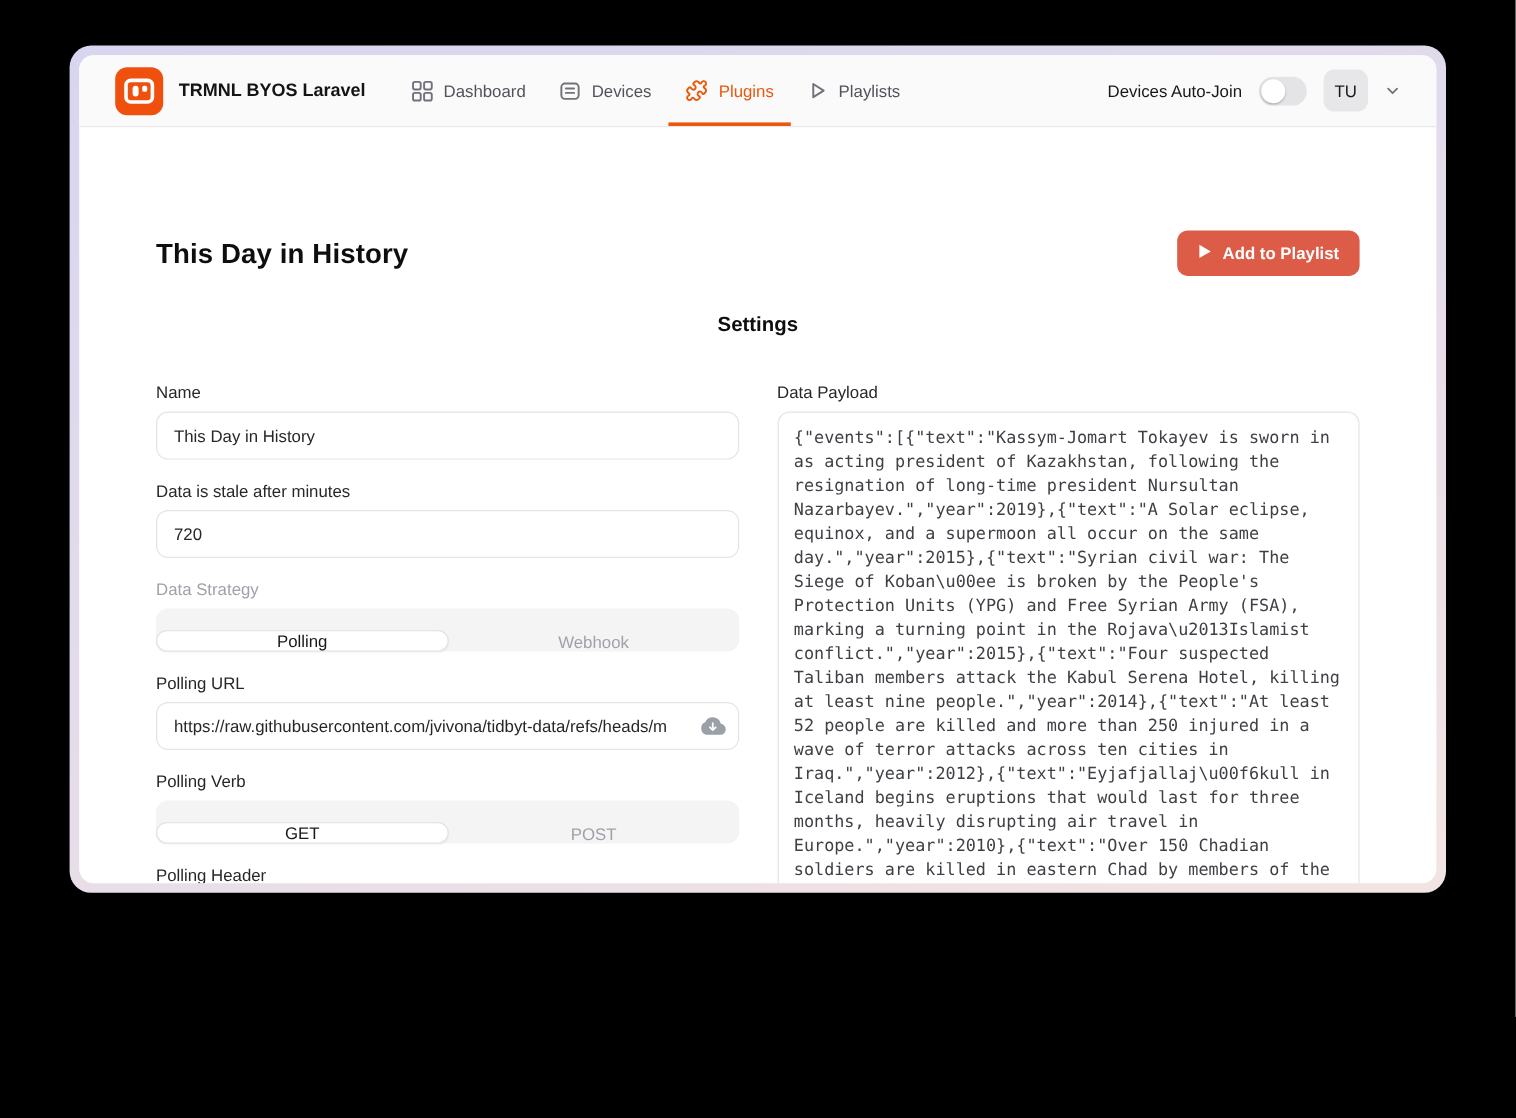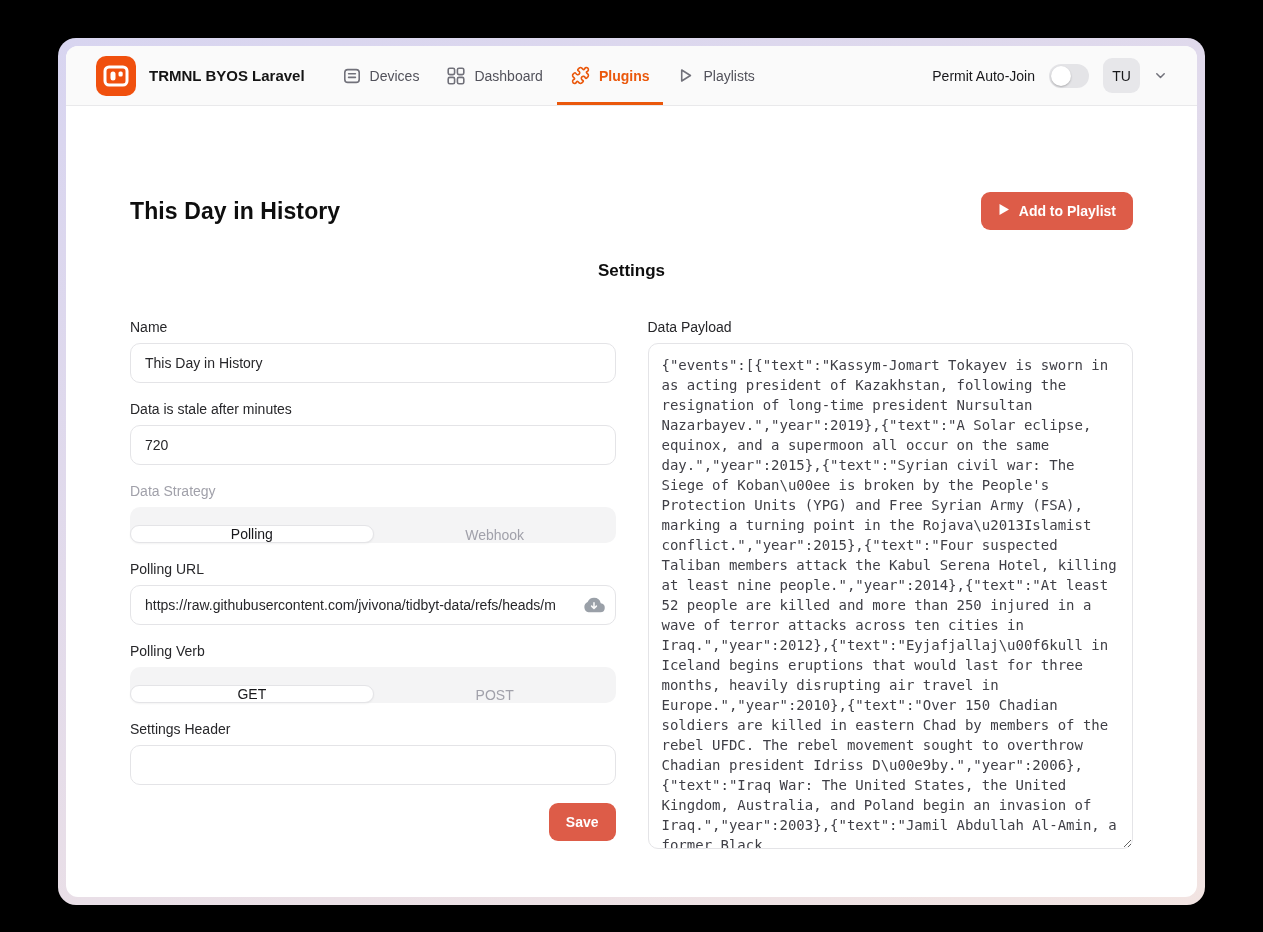--- a/index.html
+++ b/index.html
@@ -3,21 +3,21 @@
 <meta charset="utf-8">
 <style>
   * { box-sizing: border-box; }
   html,body { margin:0; padding:0; }
   body {
     width:1263px; height:932px; background:#000;
     font-family:"Liberation Sans", "DejaVu Sans", sans-serif;
     position:relative; overflow:hidden;
   }
   .frame {
-    position:absolute; left:58px; top:38px; width:1147px; height:867px;
+    position:absolute; left:58px; top:38px; width:1147px; height:706px;
     border-radius:18px; padding:8px;
     background:linear-gradient(160deg,#d8d5f0 0%,#e4dcea 50%,#f2e4e2 100%);
   }
   .app {
     width:100%; height:100%; background:#fff; border-radius:12px;
     overflow:hidden; display:flex; flex-direction:column;
   }
   
   .topbar {
     flex:0 0 60px; background:#fafafa; border-bottom:1px solid #e9e9eb;
@@ -28,21 +28,21 @@
     width:40px; height:40px; border-radius:10px; background:var(--brand);
     display:flex; align-items:center; justify-content:center; flex:0 0 auto;
   }
   .brand-name { font-size:15px; font-weight:700; color:#141414; white-space:nowrap; }
   nav { display:flex; margin-left:24px; }
   .tab {
     display:flex; align-items:center; gap:9px; padding:3px 14px 0;
     font-size:14px; color:#52525b; cursor:pointer;
     border-bottom:3px solid transparent;
   }
-  .tab.active { color:var(--active-tab); border-bottom-color:var(--active-tab); font-weight:700; }
+  .tab.active { color:var(--active-tab); border-bottom-color:var(--active-tab); font-weight:400; }
   .tab .ticon { display:flex; align-items:center; }
   .topbar-right { margin-left:auto; display:flex; align-items:center; gap:14px; }
   .paj-label { font-size:14px; color:#18181b; white-space:nowrap; }
   .toggle { width:40px; height:24px; border-radius:12px; background:#e4e4e7; position:relative; cursor:pointer; flex:0 0 auto; }
   .knob { position:absolute; left:2px; top:2px; width:20px; height:20px; border-radius:50%; background:#fff; box-shadow:0 1px 2px rgba(0,0,0,.25); }
   .avatar {
     min-width:37px; height:35px; padding:0 9px; border-radius:9px; background:#e7e7ea;
     display:flex; align-items:center; justify-content:center;
     font-size:14px; font-weight:500; color:#18181b; cursor:pointer;
   }
@@ -100,58 +100,58 @@
             <rect x="14.5" y="15.5" width="5" height="9" rx="2.5" fill="#fff"></rect>
             <rect x="22.5" y="15.5" width="4.2" height="5" rx="1.6" fill="#fff"></rect>
           </svg>
         </div>
         <span class="brand-name">TRMNL BYOS Laravel</span>
       </div>
 
       <nav>
         <div class="tab">
           <span class="ticon">
-            <svg width="18" height="18" viewBox="0 0 18 18" fill="none" stroke="#71717a" stroke-width="1.6" stroke-linecap="round">
-              <rect x="1.8" y="2.6" width="14.4" height="12.8" rx="3"></rect>
-              <path d="M5.6 6.8h6.8M5.6 10.4h6.8"></path>
-            </svg>
-          </span>
-          <span>Devices</span>
-        </div>
-        <div class="tab">
-          <span class="ticon">
             <svg width="18" height="18" viewBox="0 0 18 18" fill="none" stroke="#71717a" stroke-width="1.6">
               <rect x="1.2" y="1.2" width="6.4" height="6.4" rx="1.6"></rect>
                 <rect x="10.4" y="1.2" width="6.4" height="6.4" rx="1.6"></rect>
               <rect x="1.2" y="10.4" width="6.4" height="6.4" rx="1.6"></rect>
                 <rect x="10.4" y="10.4" width="6.4" height="6.4" rx="1.6"></rect>
             </svg>
           </span>
           <span>Dashboard</span>
         </div>
+        <div class="tab">
+          <span class="ticon">
+            <svg width="18" height="18" viewBox="0 0 18 18" fill="none" stroke="#71717a" stroke-width="1.6" stroke-linecap="round">
+              <rect x="1.8" y="2.6" width="14.4" height="12.8" rx="3"></rect>
+              <path d="M5.6 6.8h6.8M5.6 10.4h6.8"></path>
+            </svg>
+          </span>
+          <span>Devices</span>
+        </div>
         <div class="tab active">
           <span class="ticon">
             <svg width="19" height="19" viewBox="0 0 24 24" fill="none" stroke="#ea580c" stroke-width="2" stroke-linecap="round" stroke-linejoin="round">
               <path d="M19.439 7.85c-.049.322.059.648.289.878l1.568 1.568c.47.47.706 1.087.706 1.704s-.235 1.233-.706 1.704l-1.611 1.611a.98.98 0 0 1-.837.276c-.47-.07-.802-.48-.968-.925a2.501 2.501 0 1 0-3.214 3.214c.446.166.855.497.925.968a.979.979 0 0 1-.276.837l-1.61 1.61a2.404 2.404 0 0 1-1.705.707 2.402 2.402 0 0 1-1.704-.706l-1.568-1.568a1.026 1.026 0 0 0-.877-.29c-.493.074-.84.504-1.02.968a2.5 2.5 0 1 1-3.237-3.237c.464-.18.894-.527.967-1.02a1.026 1.026 0 0 0-.289-.877l-1.568-1.568A2.402 2.402 0 0 1 1.998 12c0-.617.236-1.234.706-1.704L4.23 8.77c.24-.24.581-.353.917-.303.515.077.877.528 1.073 1.01a2.5 2.5 0 1 0 3.259-3.259c-.482-.196-.933-.558-1.01-1.073-.05-.336.062-.676.303-.917l1.525-1.525A2.402 2.402 0 0 1 12 1.998c.617 0 1.234.236 1.704.706l1.568 1.568c.23.23.556.338.877.29.493-.074.84-.504 1.02-.968a2.5 2.5 0 1 1 3.237 3.237c-.464.18-.894.527-.967 1.02Z"></path>
             </svg>
           </span>
           <span>Plugins</span>
         </div>
         <div class="tab">
           <span class="ticon">
             <svg width="17" height="17" viewBox="0 0 18 18" fill="none" stroke="#71717a" stroke-width="1.7" stroke-linejoin="round">
               <path d="M5 3.2 L14.2 9 L5 14.8 Z"></path>
             </svg>
           </span>
           <span>Playlists</span>
         </div>
       </nav>
 
       <div class="topbar-right">
-        <span class="paj-label">Permit Auto-Join</span>
+        <span class="paj-label">Devices Auto-Join</span>
         <div class="toggle">
           <div class="knob"></div>
         </div>
         <div class="avatar">TU</div>
         <span class="caret">
           <svg width="13" height="13" viewBox="0 0 14 14" fill="none" stroke="#71717a" stroke-width="1.6" stroke-linecap="round" stroke-linejoin="round">
             <path d="M3 5.2 L7 9.2 L11 5.2"></path>
           </svg>
         </span>
       </div>
@@ -208,21 +208,21 @@
 
           <div class="field">
             <label class="flabel">Polling Verb</label>
             <div class="seg">
               <div class="seg-opt selected">GET</div>
               <div class="seg-opt">POST</div>
             </div>
           </div>
 
           <div class="field">
-            <label class="flabel">Settings Header</label>
+            <label class="flabel">Polling Header</label>
             <input class="tinput" type="text" value="" style="">
           </div>
 
           <div class="save-row">
             <button class="btn">Save</button>
           </div>
         </div>
 
         <div>
           <div class="field">

